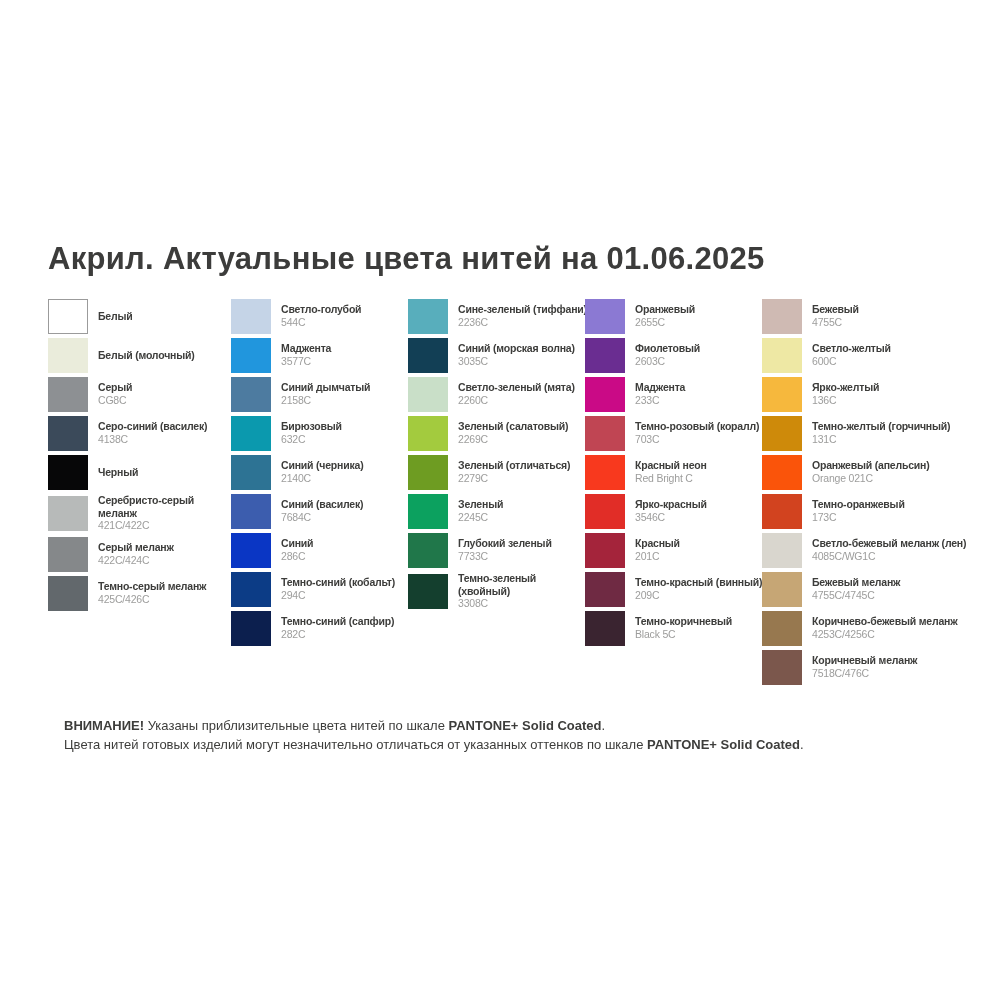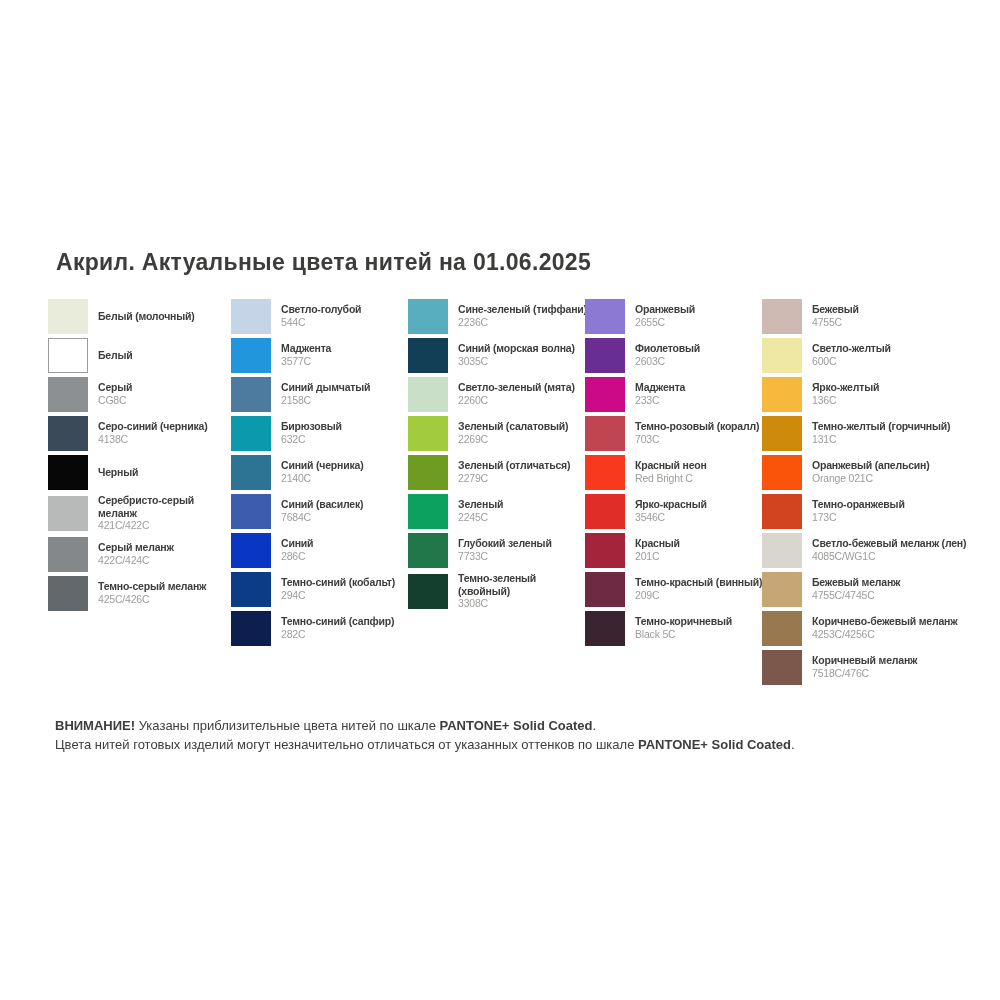--- a/index.html
+++ b/index.html
@@ -1,71 +1,71 @@
 <!DOCTYPE html>
 <html><head>
 <meta charset="utf-8">
 <style>
   html,body{margin:0;padding:0;background:#ffffff;}
   .page{
     position:relative;width:1000px;height:1000px;background:#ffffff;overflow:hidden;
     font-family:"Liberation Sans",sans-serif;
   }
   .title{
-    position:absolute;left:48px;top:241px;margin:8px;
-    font-size:23px;font-weight:700;color:#3c3c3b;letter-spacing:.3px;
+    position:absolute;left:48px;top:241px;margin:0;
+    font-size:31px;font-weight:700;color:#3c3c3b;letter-spacing:.3px;
   }
   .grid{position:absolute;left:0;top:299px;}
   .col{position:absolute;top:0;}
   .col:nth-child(1){left:48px;}  .col:nth-child(1) .labels{width:118px;}
   .col:nth-child(2){left:231px;} .col:nth-child(2) .labels{width:132px;}
   .col:nth-child(3){left:408px;} .col:nth-child(3) .labels{width:132px;}
   .col:nth-child(4){left:585px;} .col:nth-child(4) .labels{width:132px;}
   .col:nth-child(5){left:762px;} .col:nth-child(5) .labels{width:215px;}
   .row{display:flex;align-items:center;margin-bottom:4px;min-height:35px;}
   .swatch{width:40px;height:35px;flex:none;margin-right:10px;box-sizing:border-box;}
   .swatch.bordered{border:1px solid #9b9b9b;}
   .labels{font-size:10.5px;letter-spacing:-.2px;}
   .name{font-weight:700;color:#3d3d3b;line-height:1.2;}
   .code{color:#9d9d9c;line-height:1.3;}
   .note{position:absolute;left:48px;top:719px;font-size:13px;color:#3d3d3b;}
-  .note p{margin:0 0 5px 7px;line-height:1.1;}
+  .note p{margin:0 0 5px 16px;line-height:1.1;}
   .note strong{font-weight:700;}
 </style>
 </head>
 <body>
 
 <div class="page">
   <h1 class="title">Акрил. Актуальные цвета нитей на 01.06.2025</h1>
 
   <div class="grid" id="grid">
       <div class="col">
         <div class="row">
+          <div class="swatch bordered" style="background: rgb(255, 255, 255);"></div>
+          <div class="labels">
+            <div class="name">Белый</div>
+          </div>
+        </div>
+        <div class="row">
           <div class="swatch" style="background: rgb(234, 236, 219);"></div>
           <div class="labels">
             <div class="name">Белый (молочный)</div>
-          </div>
-        </div>
-        <div class="row">
-          <div class="swatch bordered" style="background: rgb(255, 255, 255);"></div>
-          <div class="labels">
-            <div class="name">Белый</div>
           </div>
         </div>
         <div class="row">
           <div class="swatch" style="background: rgb(141, 144, 147);"></div>
           <div class="labels">
             <div class="name">Серый</div>
             <div class="code">CG8C</div>
           </div>
         </div>
         <div class="row">
           <div class="swatch" style="background: rgb(59, 74, 90);"></div>
           <div class="labels">
-            <div class="name">Серо-синий (черника)</div>
+            <div class="name">Серо-синий (василек)</div>
             <div class="code">4138C</div>
           </div>
         </div>
         <div class="row">
           <div class="swatch" style="background: rgb(7, 7, 8);"></div>
           <div class="labels">
             <div class="name">Черный</div>
           </div>
         </div>
         <div class="row">

